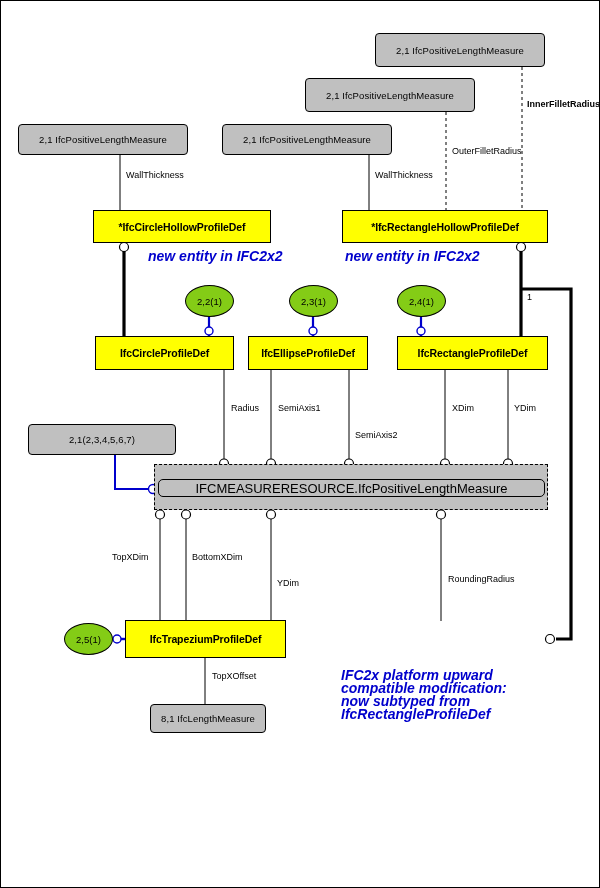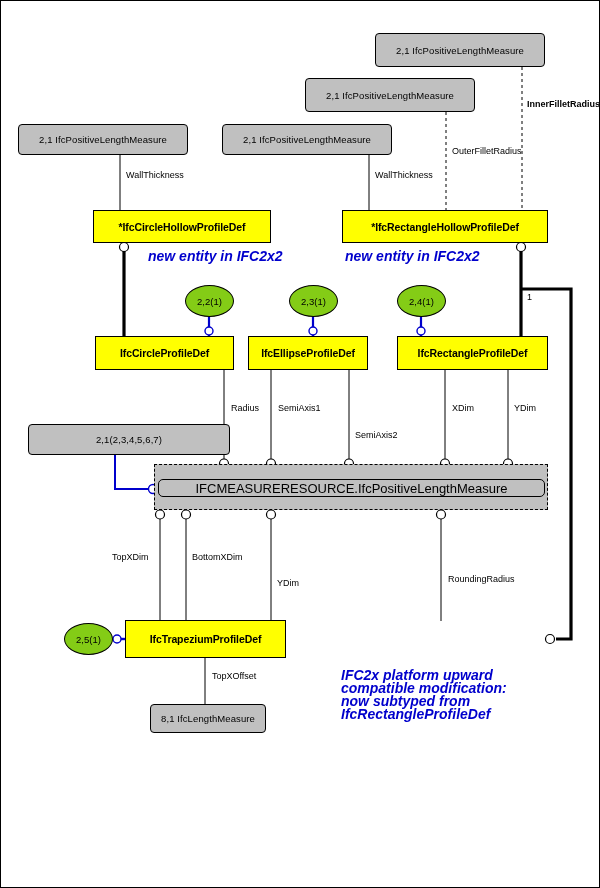--- a/index.html
+++ b/index.html
@@ -170,21 +170,21 @@
   </div>
 
   <div class="pill" style="left:18px;top:124px;width:170px;height:31px;">
     <span>2,1  IfcPositiveLengthMeasure</span>
   </div>
 
   <div class="pill" style="left:222px;top:124px;width:170px;height:31px;">
     <span>2,1  IfcPositiveLengthMeasure</span>
   </div>
 
-  <div class="pill" style="left:28px;top:424px;width:202px;height:31px;">
+  <div class="pill" style="left:28px;top:424px;width:148px;height:31px;">
     <span>2,1(2,3,4,5,6,7)</span>
   </div>
 
   <div class="pill" style="left:150px;top:704px;width:116px;height:29px;">
     <span>8,1  IfcLengthMeasure</span>
   </div>
 
   <div class="ellipse" style="left:185px;top:285px;width:49px;height:32px;">
     <span>2,2(1)</span>
   </div>

